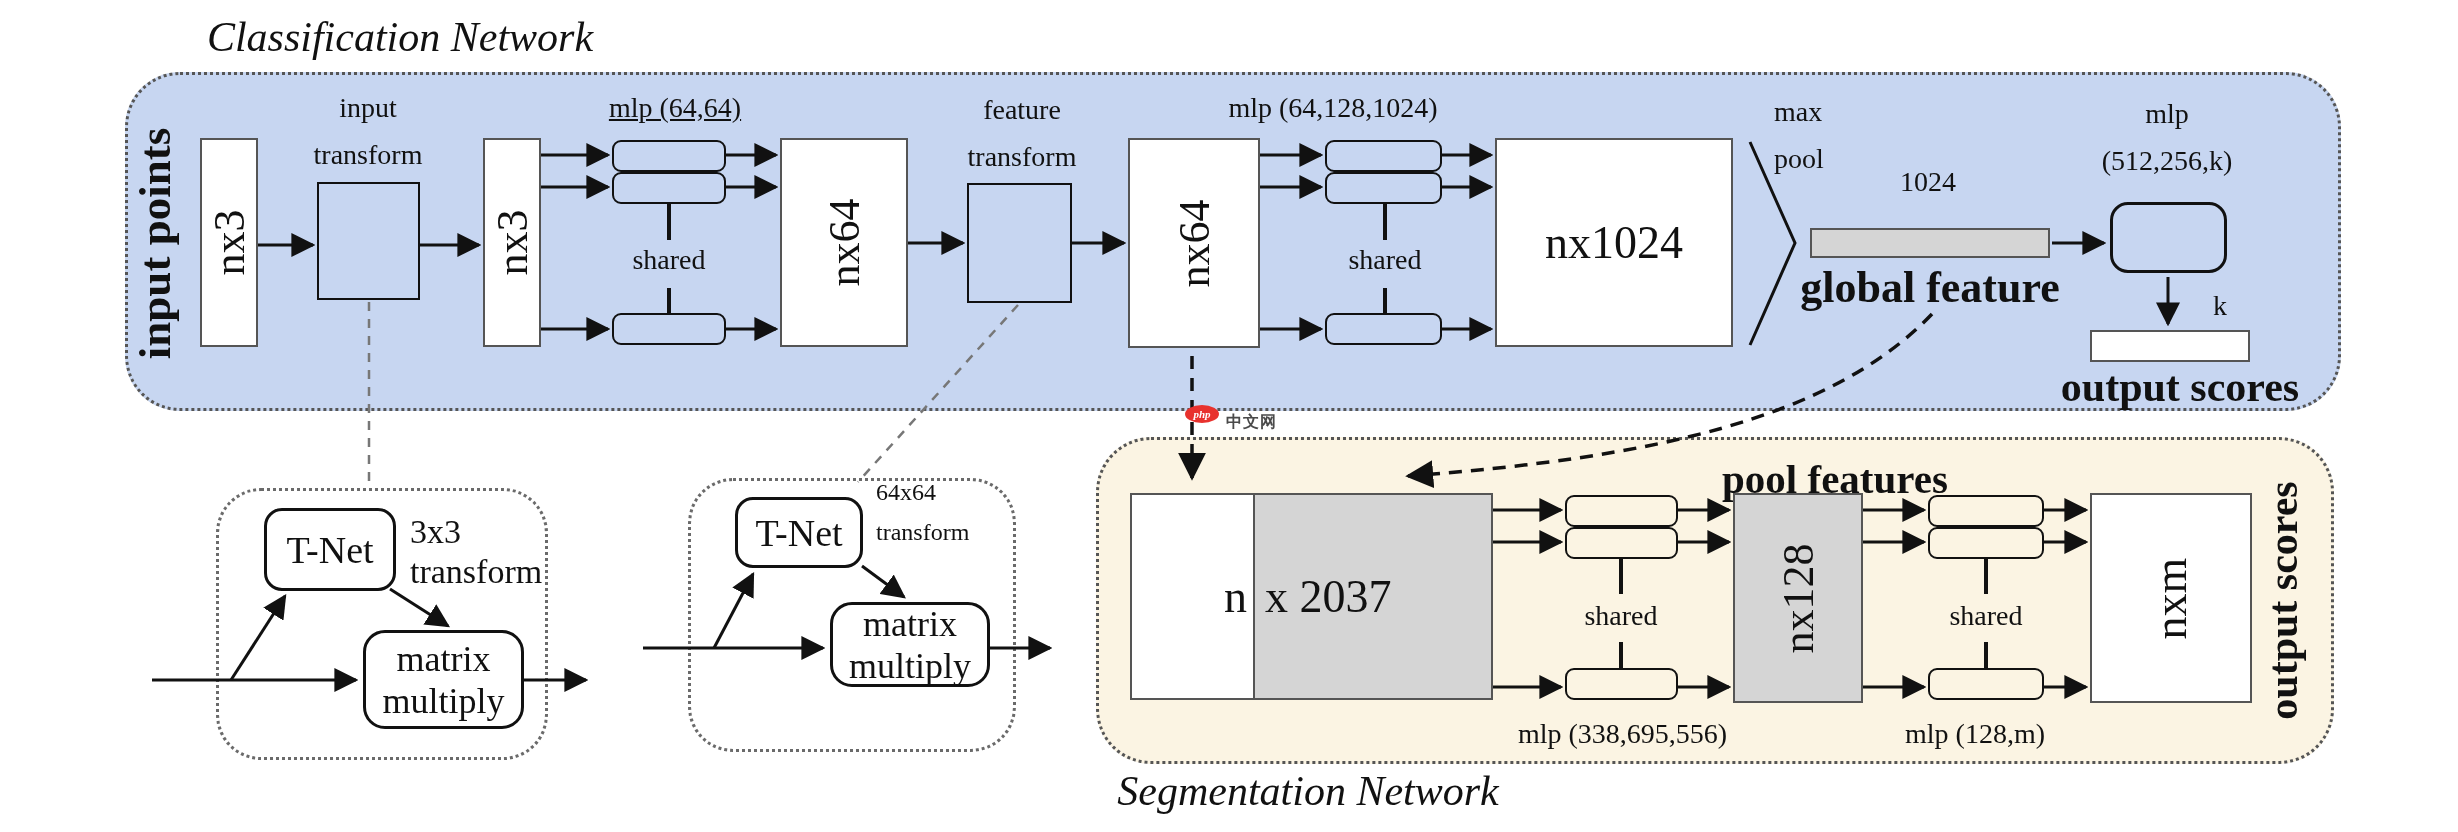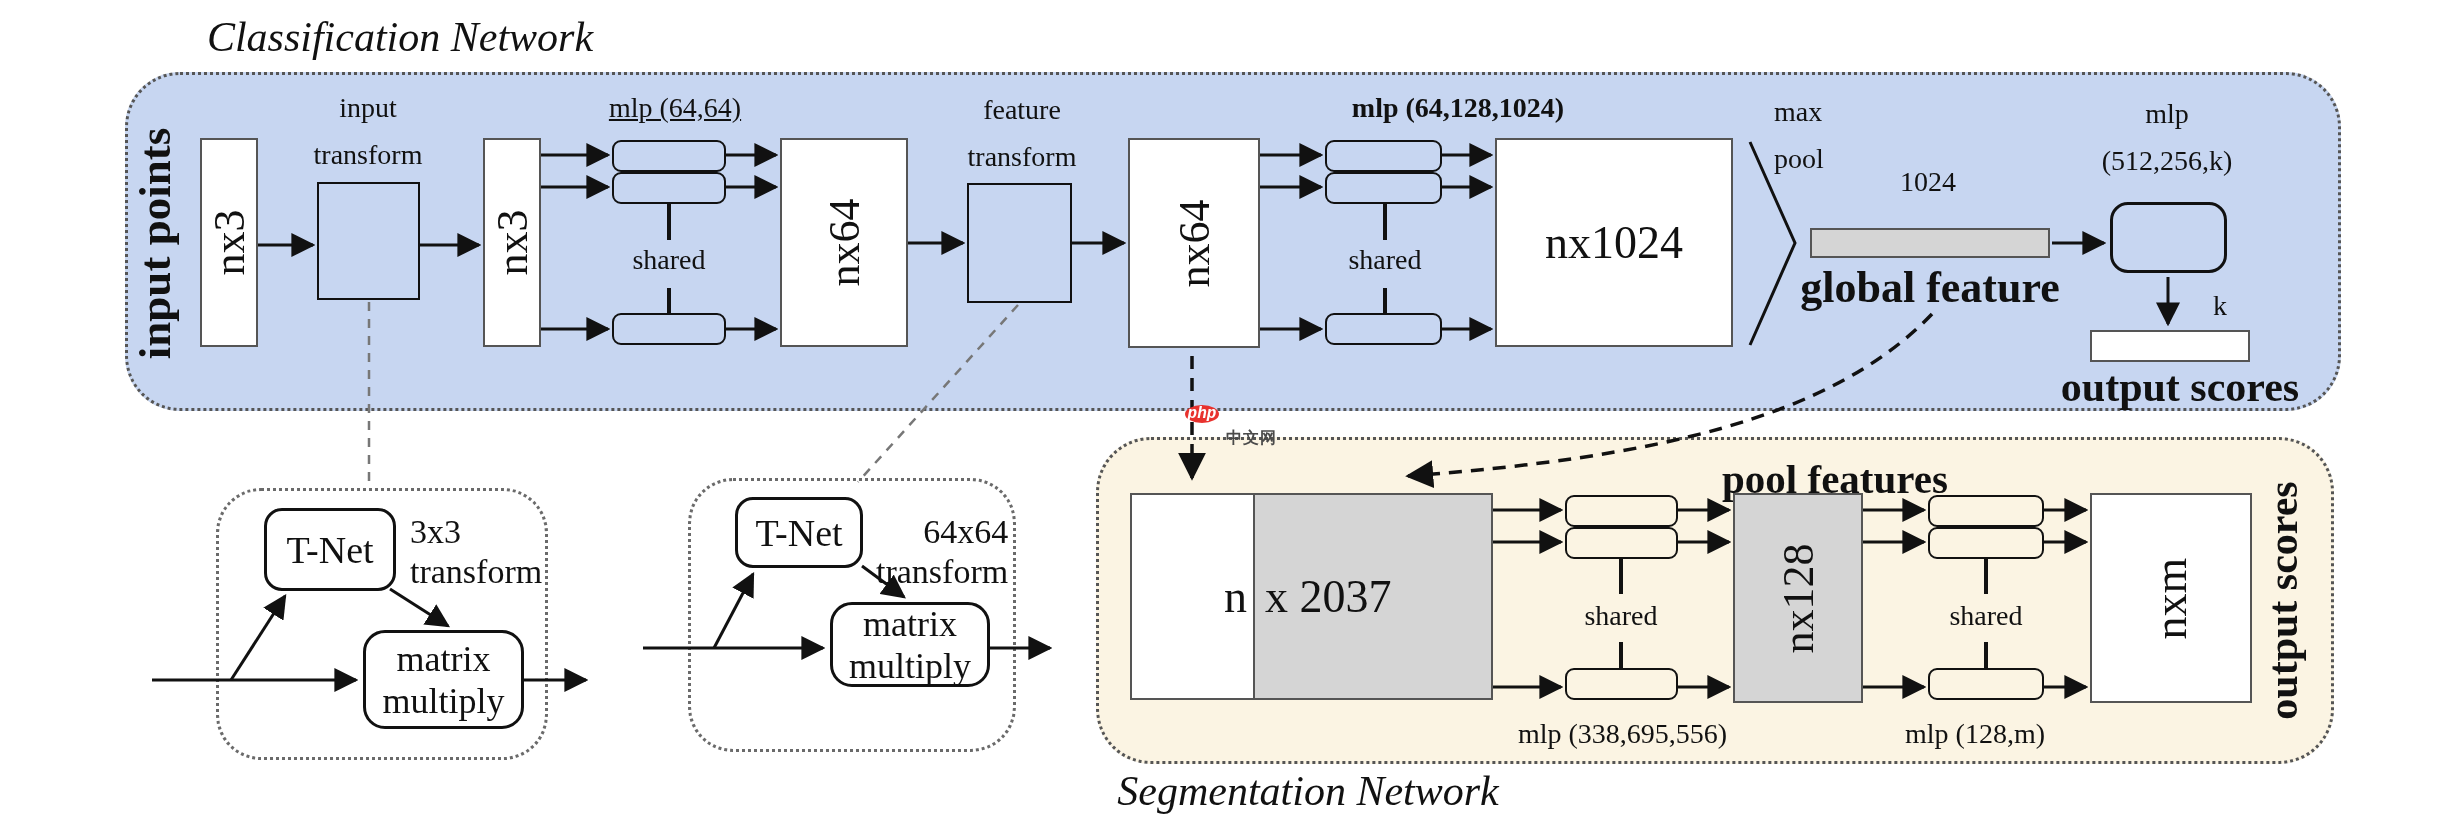--- a/index.html
+++ b/index.html
@@ -25,22 +25,22 @@
         display:flex;align-items:center;justify-content:center;text-align:center;background:transparent;}
   .lbl{position:absolute;text-align:center;font-size:28px;line-height:47px;white-space:nowrap;}
   .lbl.left{text-align:left;}
   .lbl.bold{font-weight:bold;}
   .lbl.italic{font-style:italic;font-size:42px;}
   .vwrap{position:absolute;display:flex;align-items:center;justify-content:center;}
   .vwrap>span{transform:rotate(-90deg);white-space:nowrap;display:block;}
   .boxlabel{font-size:44px;}
   svg.wires{position:absolute;left:0;top:0;pointer-events:none;}
   .wm-ell{position:absolute;background:var(--wm_red);border-radius:50%;color:#ffffff;
-          font-style:italic;font-weight:bold;font-size:16px;display:flex;align-items:center;
-          justify-content:center;font-family:Liberation Mono, monospace;}
+          font-style:italic;font-weight:bold;font-size:11px;display:flex;align-items:center;
+          justify-content:center;font-family:Liberation Serif, serif;}
   .wm-txt{position:absolute;font-size:16px;font-weight:bold;color:#4a4a4a;
           font-family:"DejaVu Sans",sans-serif;letter-spacing:1px;}
 </style>
 </head>
 <body>
 
 <div id="stage">
 
   <div class="panel blue abs" style="left:125px;top:72px;width:2210px;height:333px;"></div>
   <div class="panel cream abs" style="left:1096px;top:437px;width:1232px;height:321px;"></div>
@@ -153,21 +153,21 @@
   <div class="lbl" style="left:922px;top:86px;width:200px;">
     <div>feature</div>
     <div>transform</div>
   </div>
   <div class="box nofill" style="left:967px;top:183px;width:105px;height:120px;"></div>
 
   <div class="box" style="left:1128px;top:138px;width:132px;height:210px;">
     <span class="boxlabel" style="transform:rotate(-90deg);white-space:nowrap;">nx64</span>
   </div>
 
-  <div class="lbl" style="left:1298px;top:84px;width:320px;font-weight:bold;">mlp (64,128,1024)</div>
+  <div class="lbl" style="left:1173px;top:84px;width:320px;">mlp (64,128,1024)</div>
   <div class="blk blue" style="left:1325px;top:140px;width:117px;height:32px;"></div>
   <div class="blk blue" style="left:1325px;top:172px;width:117px;height:32px;"></div>
   <div class="blk blue" style="left:1325px;top:313px;width:117px;height:32px;"></div>
   <div class="lbl" style="left:1310px;top:236px;width:150px;">shared</div>
 
   <div class="box" style="left:1495px;top:138px;width:238px;height:209px;">
     <span style="font-size:46px;">nx1024</span>
   </div>
 
   <div class="lbl left" style="left:1774px;top:88px;">
@@ -181,21 +181,21 @@
   <div class="lbl" style="left:2057px;top:90px;width:220px;text-align:center;">
     <div>mlp</div>
     <div>(512,256,k)</div>
   </div>
   <div class="rbox" style="left:2110px;top:202px;width:117px;height:71px;"></div>
   <div class="lbl" style="left:2190px;top:282px;width:60px;">k</div>
   <div class="box" style="left:2090px;top:330px;width:160px;height:32px;border-width:2px;"></div>
   <div class="lbl bold" style="left:2040px;top:364px;width:280px;font-size:42px;">output scores</div>
 
   <div class="wm-ell" style="left:1185px;top:405px;width:34px;height:18px;">php</div>
-  <div class="wm-txt" style="left:1226px;top:428px;">中文网</div>
+  <div class="wm-txt" style="left:1226px;top:412px;">中文网</div>
 
   <div class="lbl bold" style="left:1660px;top:456px;width:350px;font-size:41px;">pool features</div>
 
   <div class="abs" style="left:1130px;top:493px;width:363px;height:207px;border:2.5px solid var(--box_border);box-sizing:border-box;display:flex;">
     <div style="width:123px;height:100%;background:#ffffff;border-right:2px solid var(--box_border);display:flex;align-items:center;justify-content:flex-end;padding-right:6px;box-sizing:border-box;">
       <span style="font-size:46px;">n</span>
     </div>
     <div style="flex:1;height:100%;background:var(--gray_fill);display:flex;align-items:center;justify-content:flex-start;padding-left:10px;box-sizing:border-box;">
       <span style="font-size:46px;">x 2037</span>
     </div>
@@ -232,21 +232,21 @@
     <div>transform</div>
   </div>
   <div class="rbox" style="left:363px;top:630px;width:161px;height:99px;border-radius:22px;font-size:36px;line-height:42px;">
     <div>
       <div>matrix</div>
       <div>multiply</div>
     </div>
   </div>
 
   <div class="rbox" style="left:735px;top:497px;width:128px;height:71px;font-size:38px;">T-Net</div>
-  <div class="lbl left" style="left:876px;top:512px;font-size:34px;line-height:40px;text-align:right;">
+  <div class="lbl left" style="left:876px;top:472px;font-size:24px;line-height:40px;">
     <div>64x64</div>
     <div>transform</div>
   </div>
   <div class="rbox" style="left:830px;top:602px;width:160px;height:85px;border-radius:22px;font-size:36px;line-height:42px;">
     <div>
       <div>matrix</div>
       <div>multiply</div>
     </div>
   </div>
 

